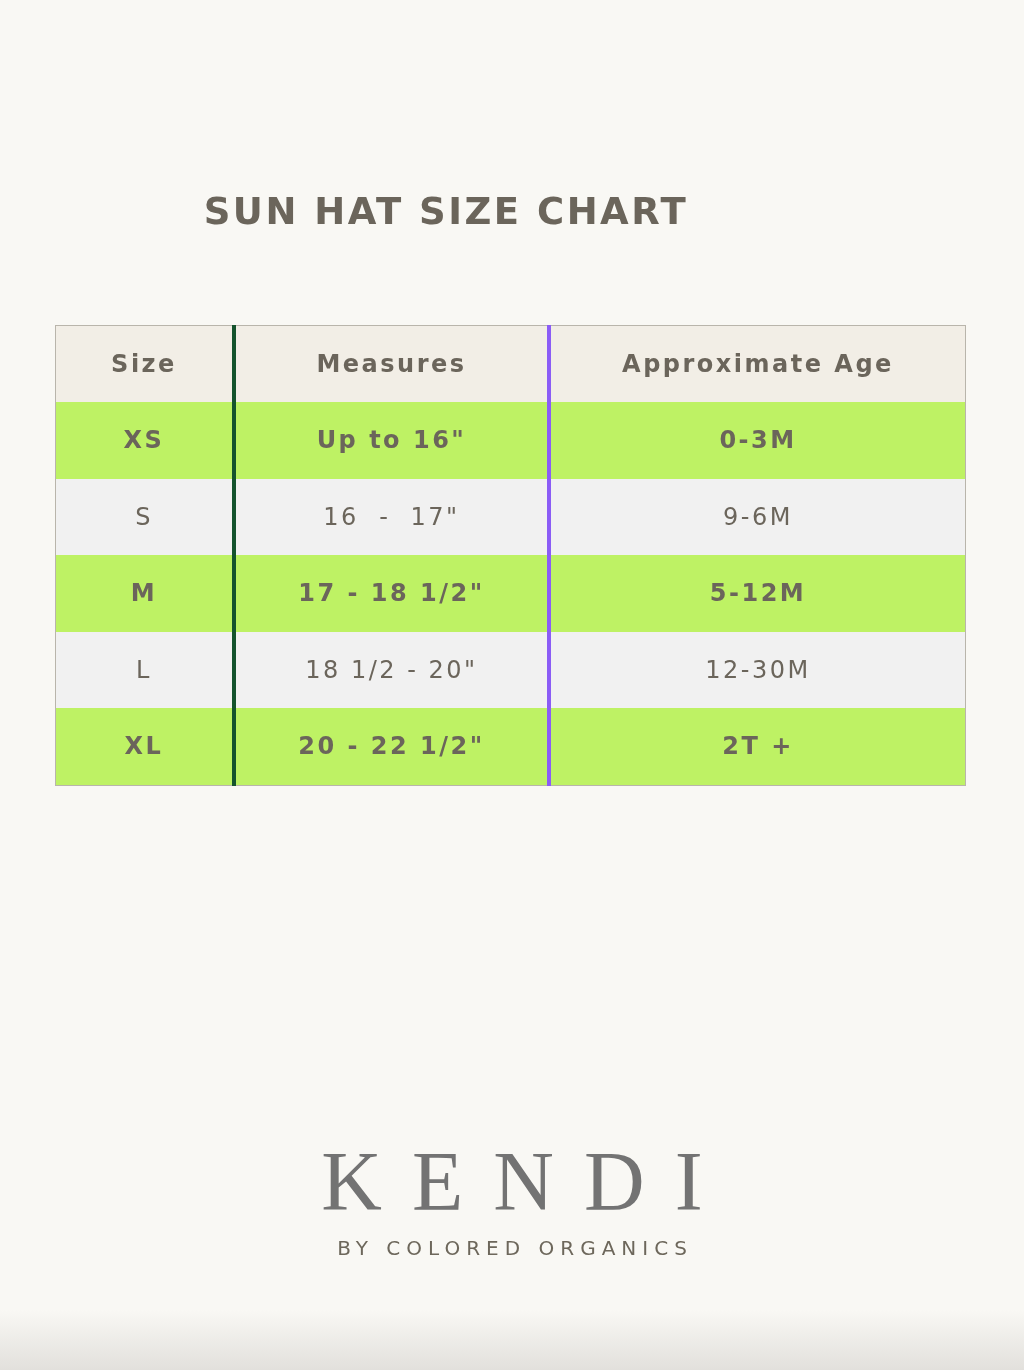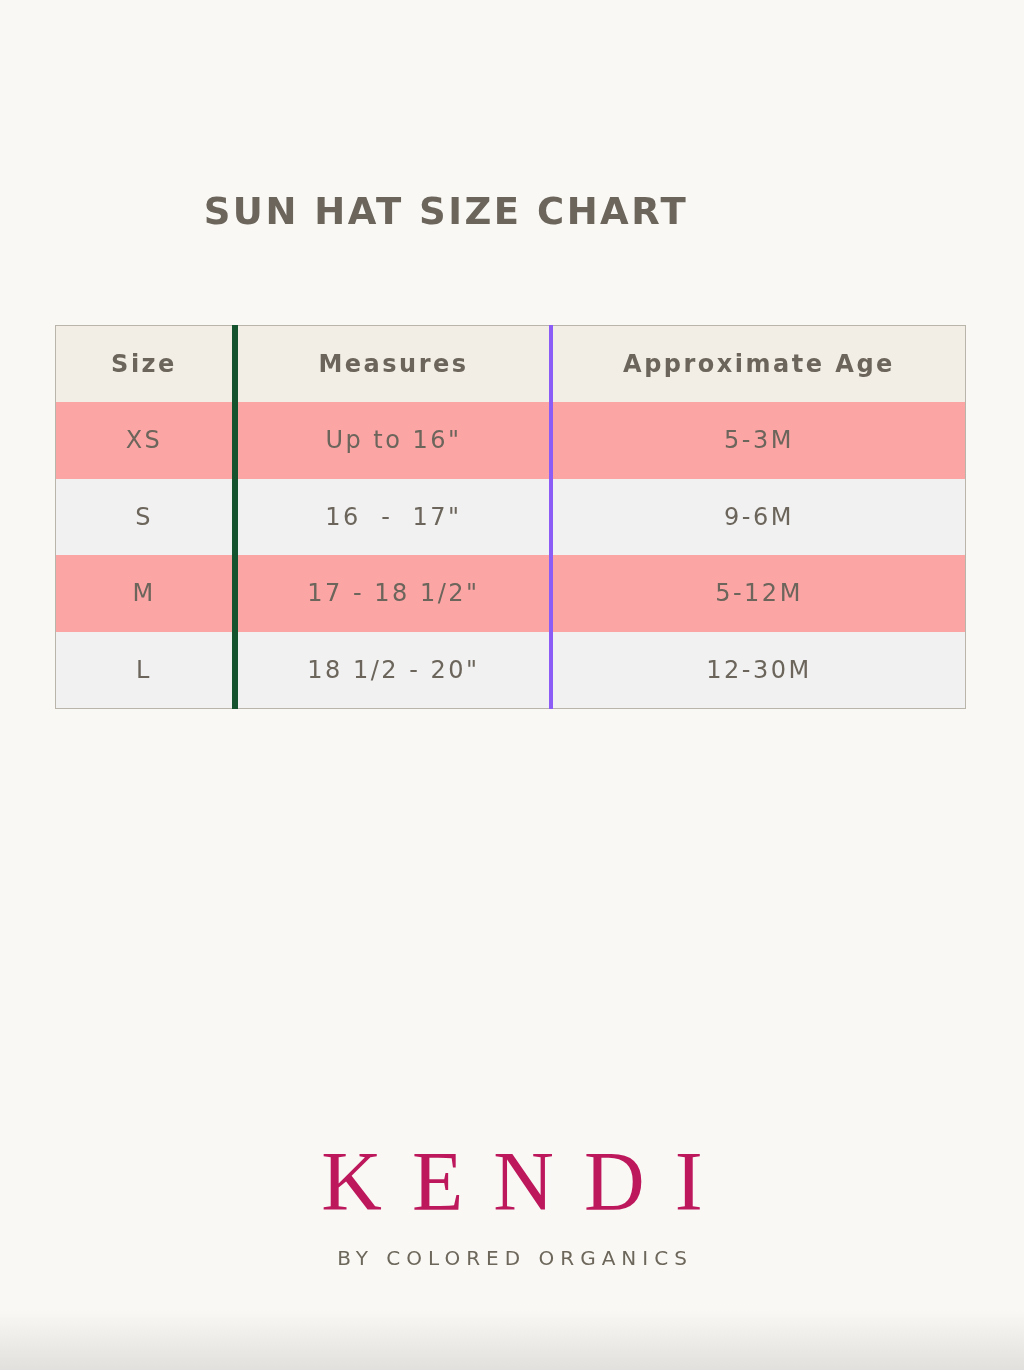--- a/index.html
+++ b/index.html
@@ -55,43 +55,43 @@
       font-weight: bold;
       letter-spacing: 2.5px;
       color: #6b655b;
     }
     .size-table td {
       height: 76.5px;
       font-size: 24px;
       letter-spacing: 2.5px;
       color: #6b655b;
     }
-    .size-table tr.row-odd td { background: #fca5a5; }
+    .size-table tr.row-odd td { background: #bef264; font-weight: bold; }
     .size-table tr.row-even td { background: #f1f1f1; }
-    .size-table .col-size { width: 176px; border-right: 6px solid #14532d; }
+    .size-table .col-size { width: 176px; border-right: 4px solid #14532d; }
     .size-table .col-measures { width: 311px; border-right: 4px solid #8b5cf6; }
     .size-table .col-age { width: auto; }
     .brand {
       position: absolute;
       top: 1140px;
       left: 0;
       width: 1024px;
       text-align: center;
     }
     .brand-name {
       font-family: "Liberation Serif", "DejaVu Serif", serif;
       font-size: 84px;
       letter-spacing: 30px;
-      color: #be185d;
+      color: #737373;
       line-height: 1;
       padding-left: 30px;
       font-weight: normal;
     }
     .brand-tagline {
-      margin-top: 22px;
+      margin-top: 12px;
       font-family: "DejaVu Sans", sans-serif;
       font-size: 20px;
       letter-spacing: 6px;
       color: #6d675b;
       padding-left: 6px;
     }
   </style>
 </head>
 <body>
 
@@ -102,37 +102,42 @@
     <tr>
       <th class="col-size">Size</th>
       <th class="col-measures">Measures</th>
       <th class="col-age">Approximate Age</th>
     </tr>
   </thead>
   <tbody>
     <tr class="row-odd">
       <td class="col-size">XS</td>
       <td class="col-measures">Up to 16"</td>
-      <td class="col-age">5-3M</td>
+      <td class="col-age">0-3M</td>
     </tr>
     <tr class="row-even">
       <td class="col-size">S</td>
       <td class="col-measures" style="white-space:pre;">16  -  17"</td>
       <td class="col-age">9-6M</td>
     </tr>
     <tr class="row-odd">
       <td class="col-size">M</td>
       <td class="col-measures">17 - 18 1/2"</td>
       <td class="col-age">5-12M</td>
     </tr>
     <tr class="row-even">
       <td class="col-size">L</td>
       <td class="col-measures">18 1/2 - 20"</td>
       <td class="col-age">12-30M</td>
     </tr>
+    <tr class="row-odd">
+      <td class="col-size">XL</td>
+      <td class="col-measures">20 - 22 1/2"</td>
+      <td class="col-age">2T +</td>
+    </tr>
   </tbody>
 </table>
 
 <div class="brand">
   <div class="brand-name">KENDI</div>
   <div class="brand-tagline">BY COLORED ORGANICS</div>
 </div>
 
 <div class="bottom-fade"></div>
 

